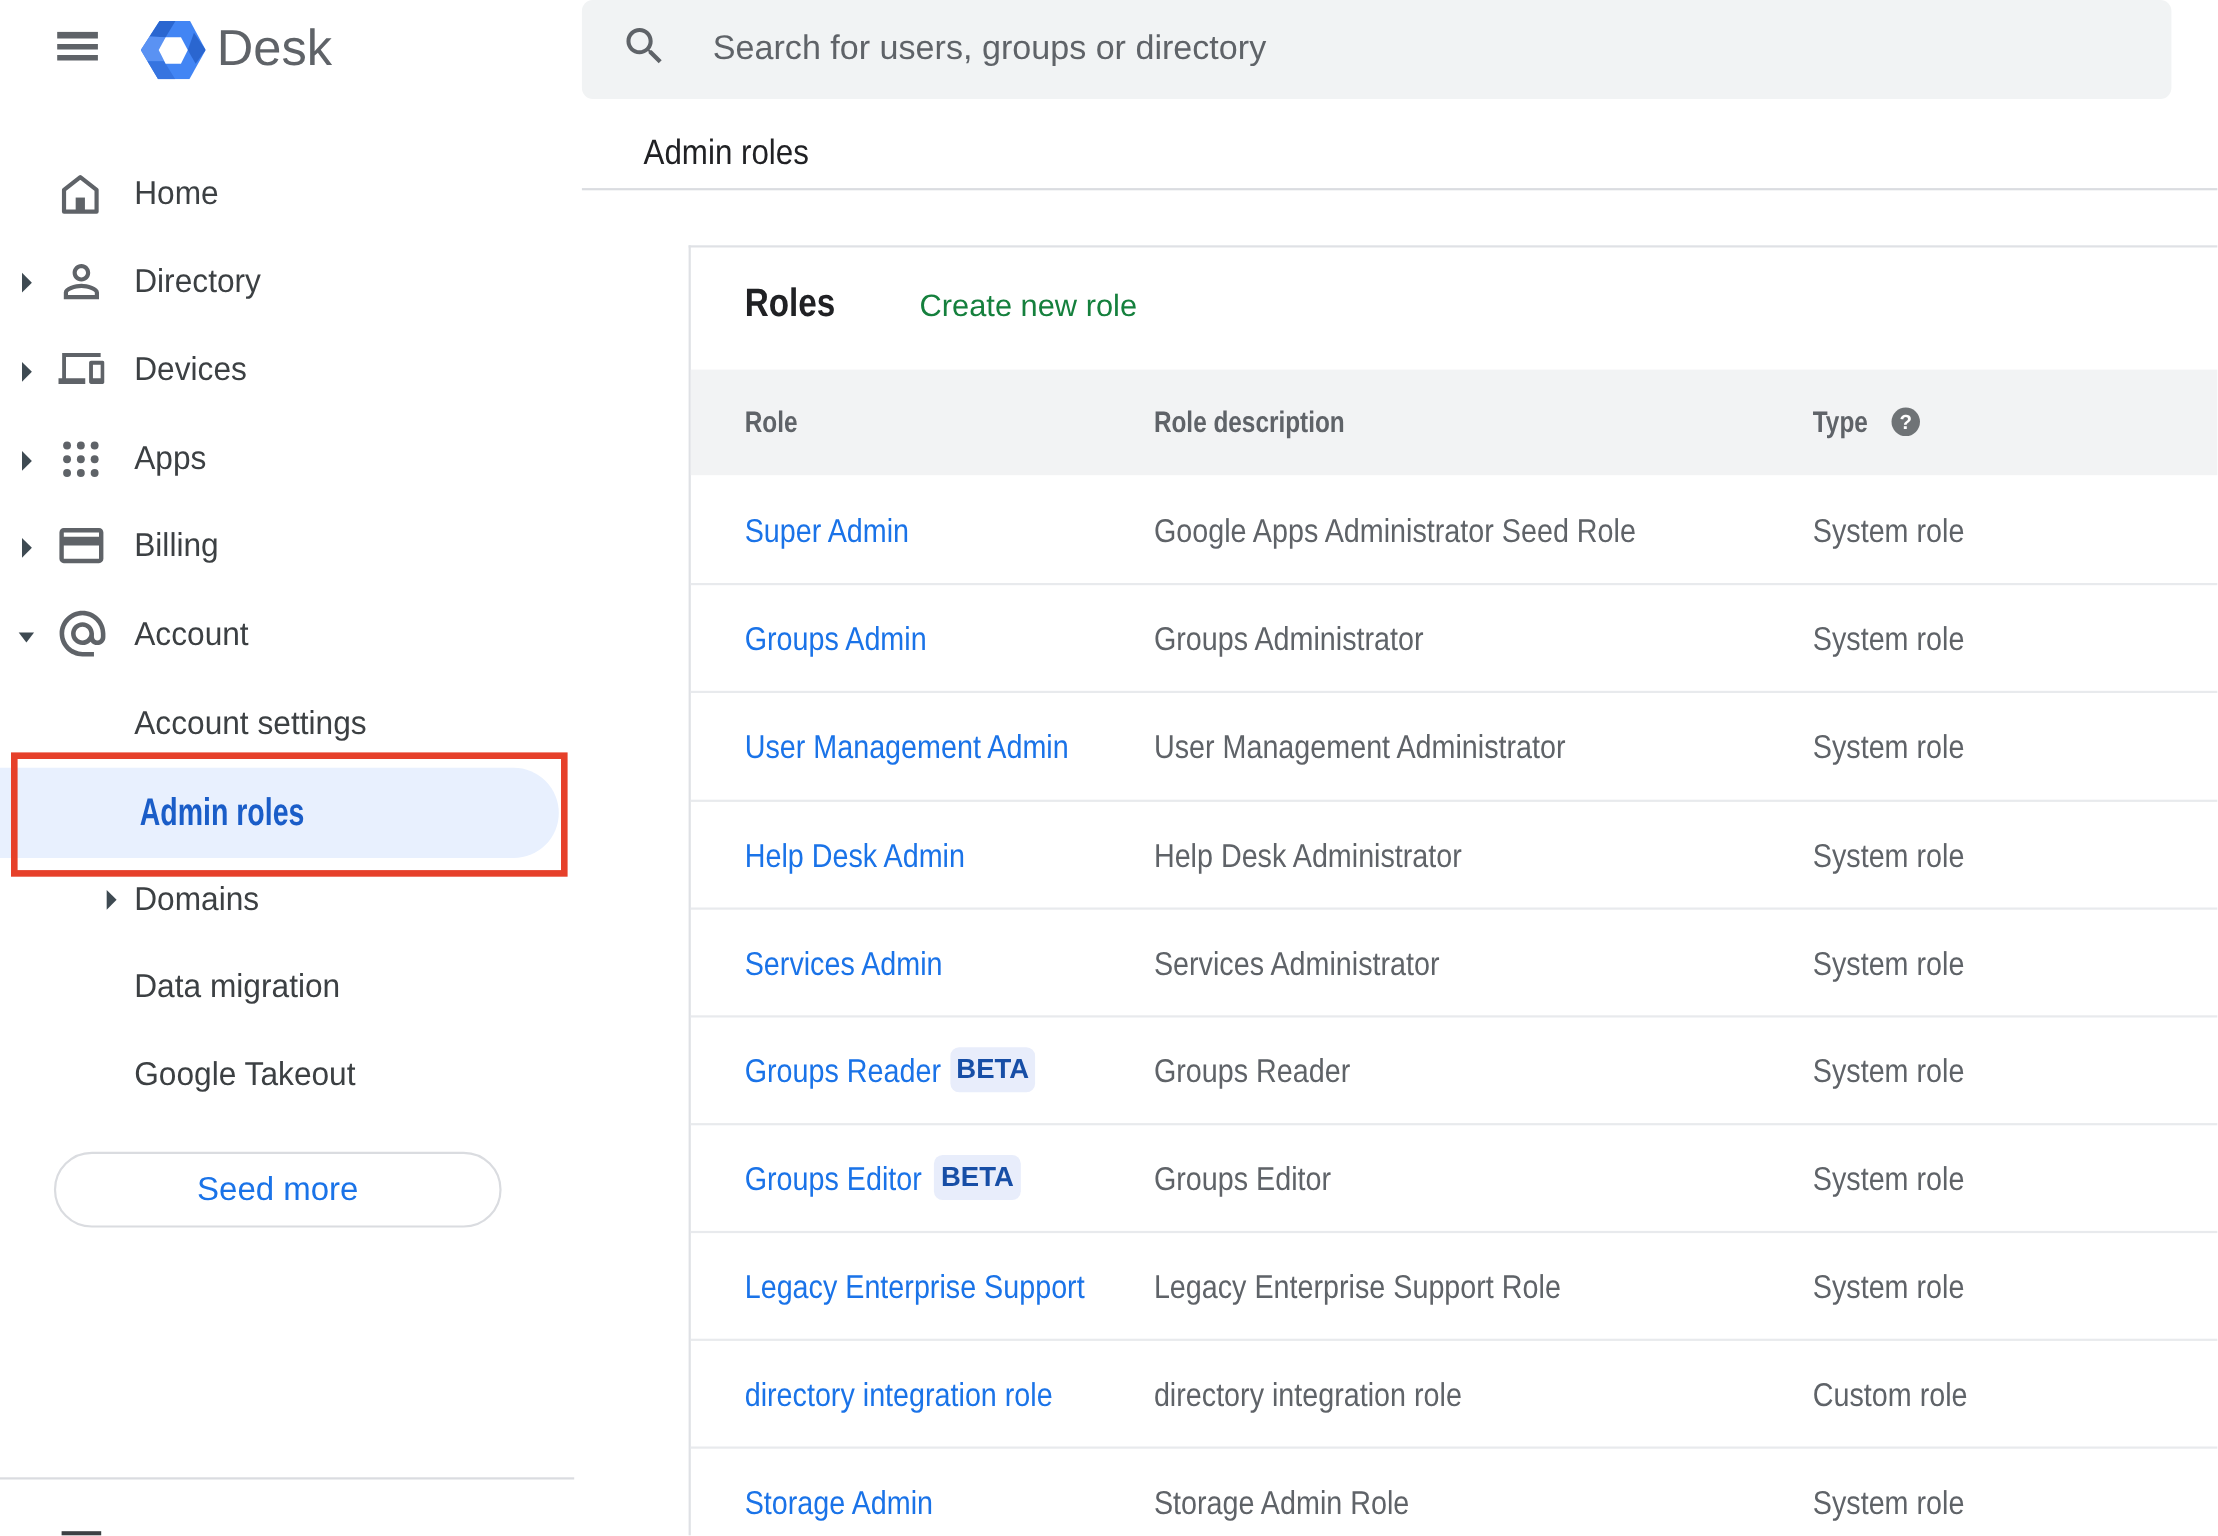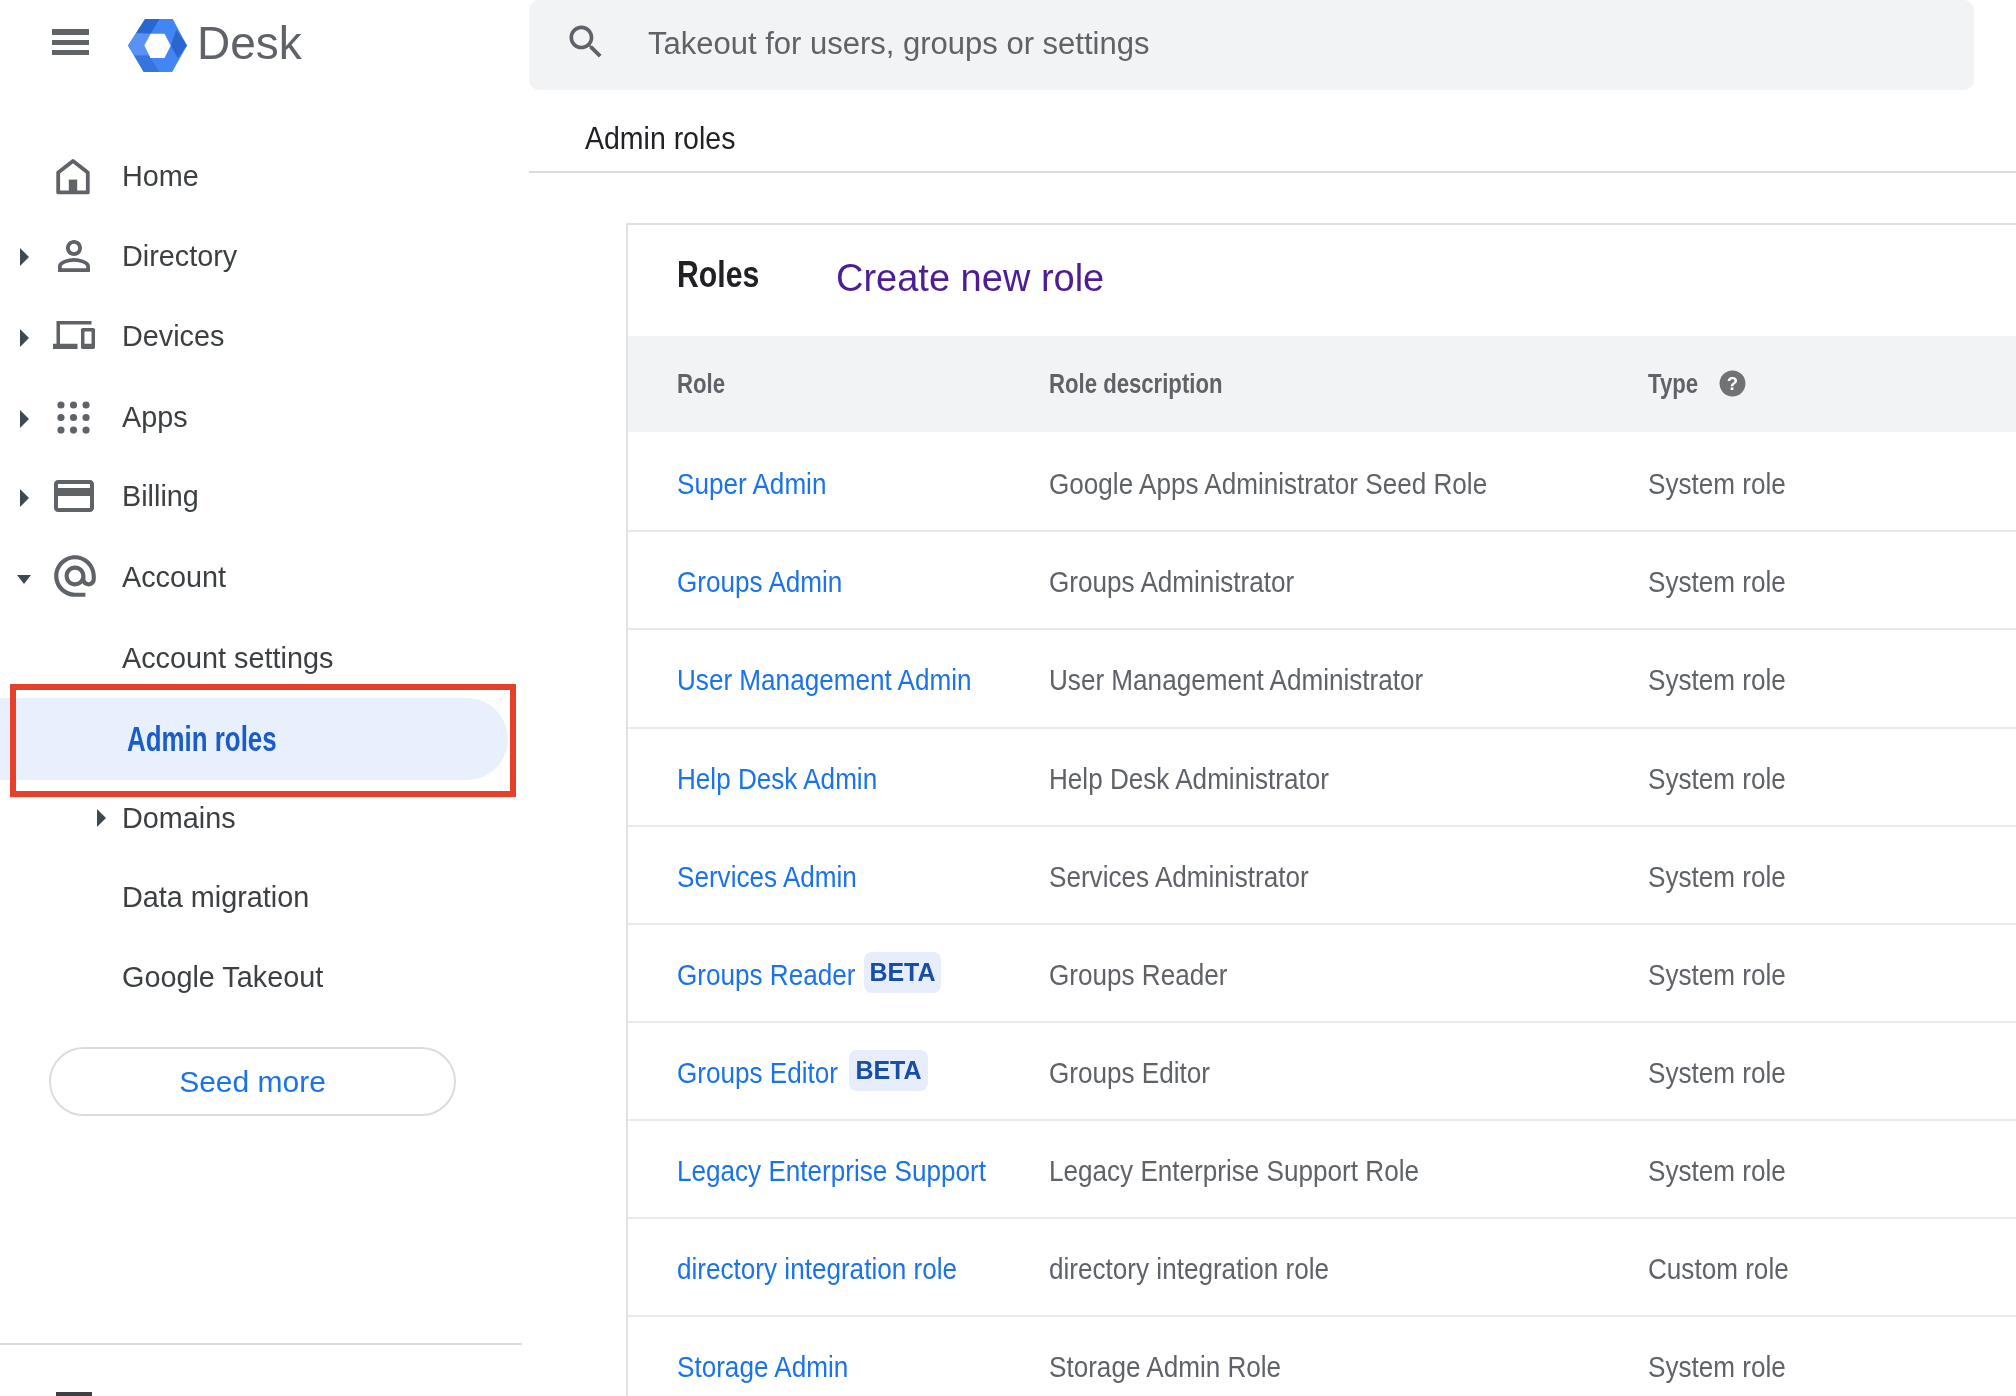--- a/index.html
+++ b/index.html
@@ -31,21 +31,21 @@
   <polygon points="134.9,56 150,56 151.2,58.4 159.8,72.1 144.5,72.1" fill="#3674e0"></polygon>
   <polygon points="176.5,30.5 187,46 178,58.4 171,46" fill="#2a66d0"></polygon>
   <polygon points="145,46 151.2,34.5 164.9,34.5 171,46 164.9,58.4 151.2,58.4" fill="#ffffff"></polygon>
 </svg>
 <div class="abs" style="left:197px; top:18px; font-size:46px; line-height:50px; color:#5f6368;">Desk</div>
 
 <div class="abs" style="left:529px; top:0; width:1445px; height:90px; background:#f1f3f4; border-radius:10px;"></div>
 <svg class="abs" style="left:564px; top:20px;" width="44" height="44" viewBox="0 0 24 24" fill="#5f6368">
   <path d="M15.5 14h-.79l-.28-.27C15.41 12.59 16 11.11 16 9.5 16 5.91 13.09 3 9.5 3S3 5.91 3 9.5 5.91 16 9.5 16c1.61 0 3.09-.59 4.23-1.57l.27.28v.79l5 4.99L20.49 19l-4.99-5zm-6 0C7.01 14 5 11.99 5 9.5S7.01 5 9.5 5 14 7.01 14 9.5 11.99 14 9.5 14z"></path>
 </svg>
-<div class="abs" style="left:648px; top:28px; font-size:31px; line-height:31px; color:#5f6368;">Takeout for users, groups or settings</div>
+<div class="abs" style="left:648px; top:28px; font-size:31px; line-height:31px; color:#5f6368;">Search for users, groups or directory</div>
 
 <div class="abs" style="left:585px; top:122px; font-size:32px; line-height:32px; color:#202124; transform:scaleX(0.89); transform-origin:0 50%;">Admin roles</div>
 <div class="abs" style="left:529px; top:171px; width:1487px; height:2px; background:#dadce0;"></div>
 
 <svg class="nav-ic" style="left:49px; top:152px; width:48px; height:48px;" viewBox="0 0 24 24">
   <path fill="none" stroke="currentColor" stroke-width="1.9" stroke-linejoin="round" d="M4.6 20.2V10.3L12 4.5l7.4 5.8v9.9z"></path>
   <rect x="9.9" y="13.8" width="4.2" height="6.4" fill="currentColor"></rect>
 </svg>
 <div class="nav-text" style="top:161px;">Home</div>
 
@@ -99,21 +99,21 @@
 <div class="nav-text" style="top:962px;">Google Takeout</div>
 
 <div class="abs" style="left:49px; top:1047px; width:407px; height:69px; border:2px solid #dadce0; border-radius:35px; text-align:center; font-size:30px; line-height:65px; color:#1a73e8;">Seed more</div>
 
 <div class="abs" style="left:0; top:1343px; width:522px; height:2px; background:#dadce0;"></div>
 <div class="abs" style="left:56px; top:1392px; width:36px; height:4px; background:#3c4043;"></div>
 
 <div class="abs" style="left:626px; top:223px; width:1390px; height:1173px; border-left:2px solid #dfe1e5; border-top:2px solid #dfe1e5;"></div>
 
 <div class="abs" style="left:677px; top:257px; font-size:36px; line-height:36px; color:#202124; font-weight:bold; transform:scaleX(0.84); transform-origin:0 50%;">Roles</div>
-<div class="abs" style="left:836px; top:263px; font-size:38px; line-height:30px; color:#4c1d95;">Create new role</div>
+<div class="abs" style="left:836px; top:263px; font-size:28px; line-height:30px; color:#15803d;">Create new role</div>
 
 <div class="abs" style="left:628px; top:336px; width:1388px; height:96px; background:#f2f3f4;"></div>
 <div class="cell desc" style="left:677px; top:371px; font-size:27px; line-height:27px; font-weight:bold; transform:scaleX(0.82);">Role</div>
 <div class="cell desc" style="left:1049px; top:371px; font-size:27px; line-height:27px; font-weight:bold; transform:scaleX(0.82);">Role description</div>
 <div class="cell desc" style="left:1648px; top:371px; font-size:27px; line-height:27px; font-weight:bold; transform:scaleX(0.82);">Type</div>
 <svg class="abs" style="left:1718.5px; top:369.5px;" width="27" height="27" viewBox="0 0 24 24">
   <circle cx="12" cy="12" r="11.5" fill="#6f7376"></circle>
   <text x="12" y="17.8" text-anchor="middle" font-size="16.5" font-weight="bold" fill="#fff" font-family="Liberation Sans, sans-serif">?</text>
 </svg>
 

